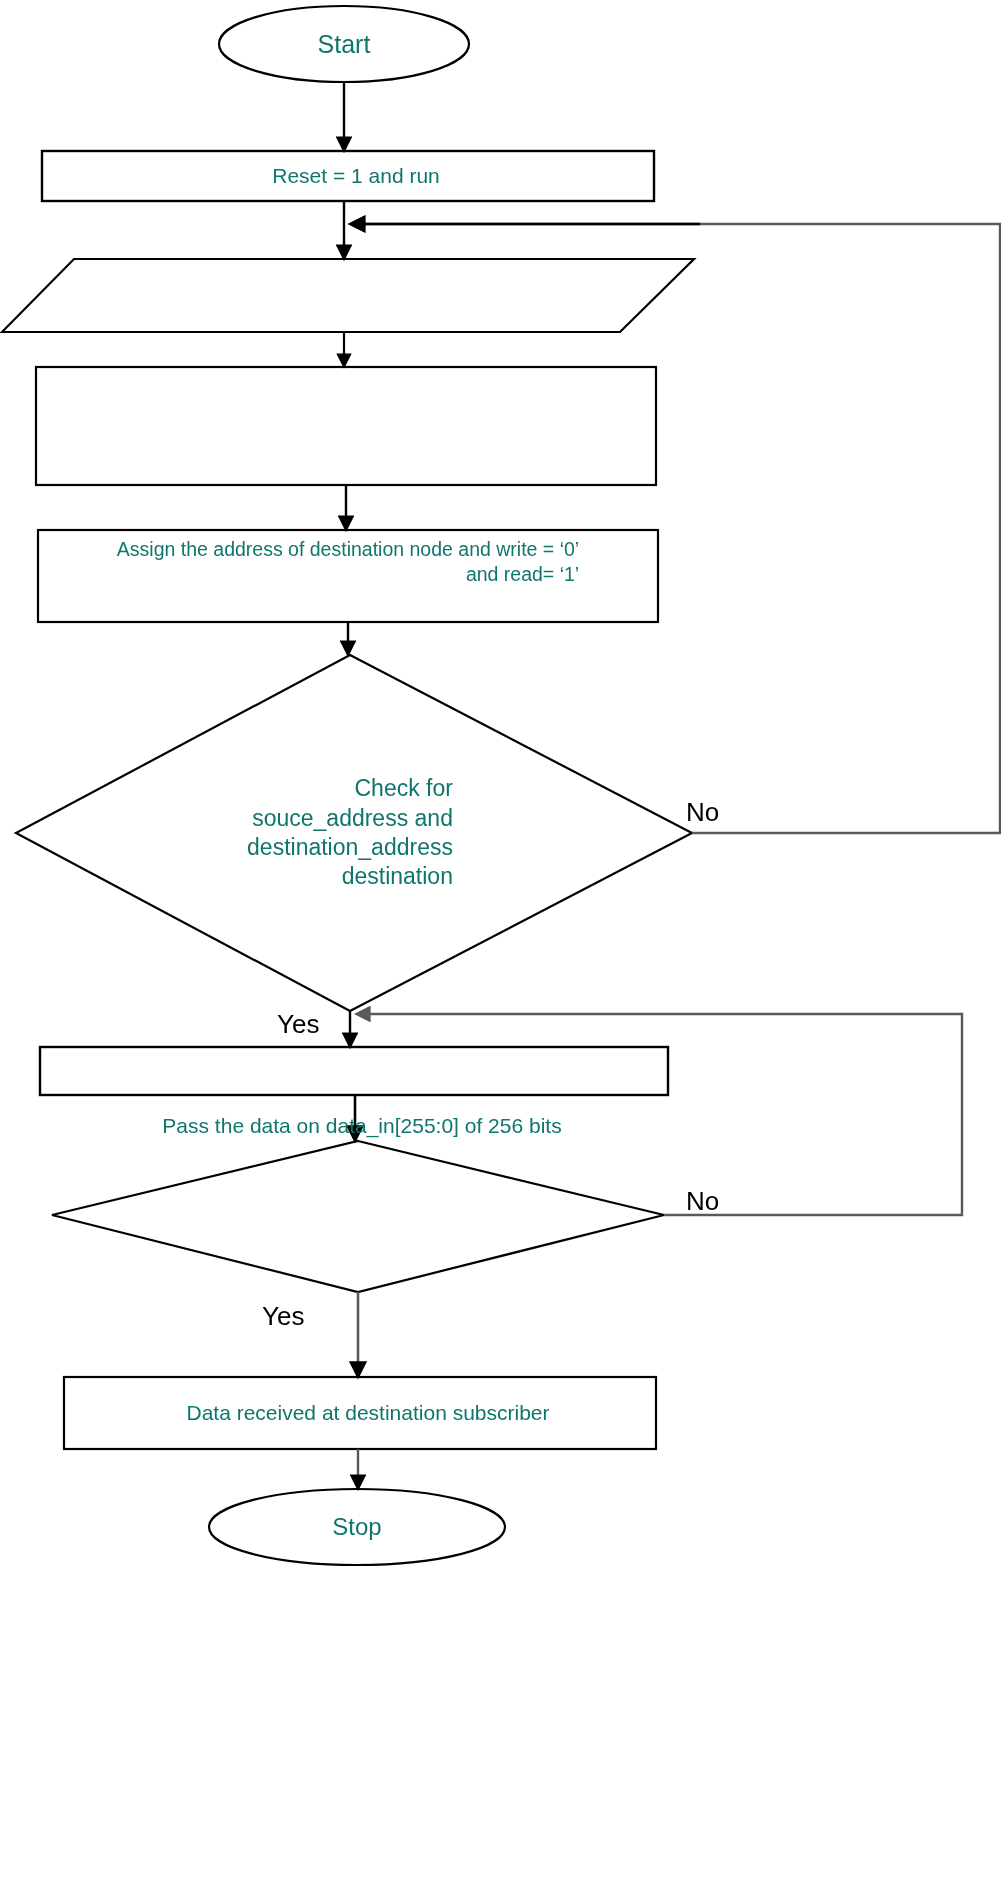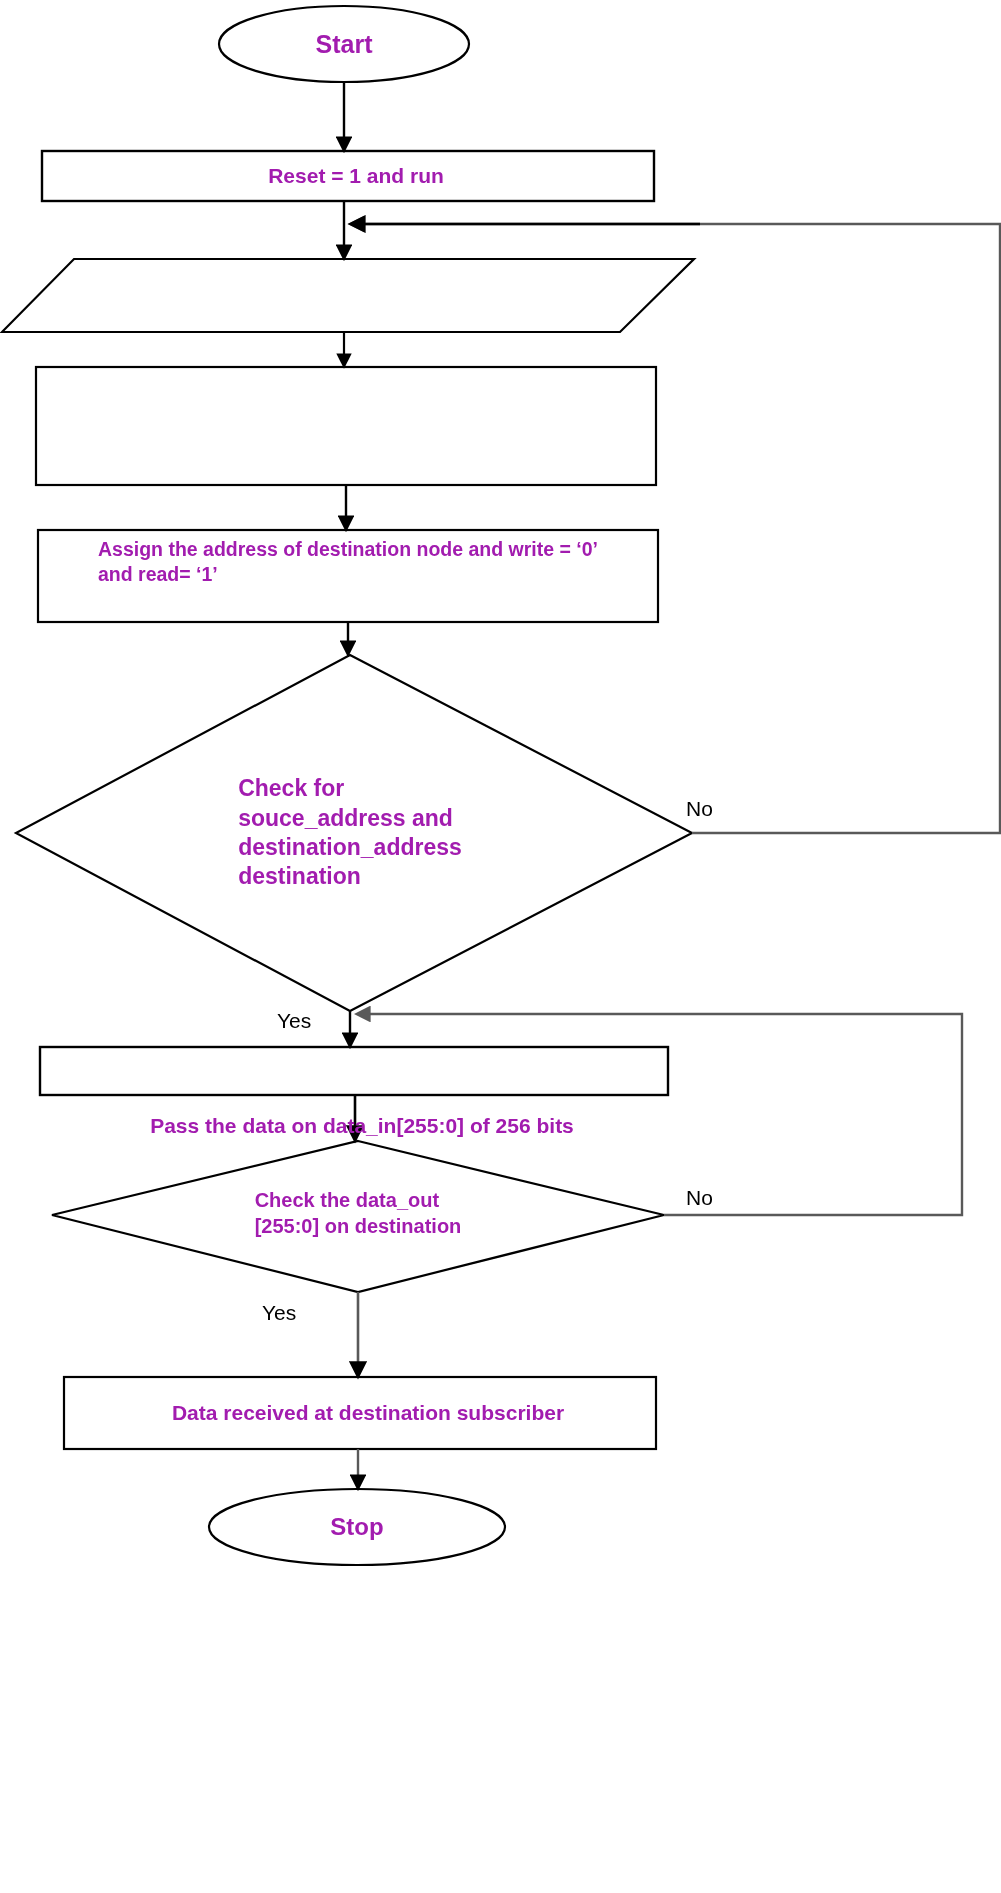--- a/index.html
+++ b/index.html
@@ -18,37 +18,36 @@
     position:absolute;
     top:0; left:0;
     width:1001px;
     height:1893px;
   }
   .node-label{
     position:absolute;
     display:flex;
     align-items:center;
     justify-content:center;
-    text-align:left;
+    text-align:right;
     line-height:1.28;
-    color:#a21caf;
+    color:#0f766e;
     white-space:pre-line;
     pointer-events:none;
-    font-weight:bold;
   }
   .lbl-start   { font-size:25px; }
   .lbl-stop    { font-size:24px; }
   .lbl-proc    { font-size:21px;padding-left:8px; }
   .lbl-proc-sm { font-size:19.5px; }
   .lbl-io      { font-size:19px; }
   .lbl-dec     { font-size:23px; }
   .lbl-dec-sm  { font-size:20px; }
   .edge-label{
     position:absolute;
-    font-size:21px;
+    font-size:26px;
     color:#000;
     pointer-events:none;
   }
 </style>
 </head>
 <body>
 
 <div id="canvas">
 
   <svg id="flow-svg" viewBox="0 0 1001 1893">
@@ -114,22 +113,20 @@
   <div class="node-label lbl-proc-sm" style="left:48px; top:530px; width:600px; height:64px;">Assign the address of destination node and write = ‘0’
 and read= ‘1’</div>
 
   <div class="node-label lbl-dec" style="left:190px; top:748px; width:320px; height:170px;">Check for
 souce_address and
 destination_address
 destination</div>
 
   <div class="node-label lbl-proc" style="left:40px; top:1107px; width:628px; height:39px;">Pass the data on data_in[255:0] of 256 bits</div>
 
-  <div class="node-label lbl-dec-sm" style="left:218px; top:1178px; width:280px; height:72px;">Check the data_out
-[255:0] on destination</div>
 
   <div class="node-label lbl-proc" style="left:64px; top:1377px; width:592px; height:72px;">Data received at destination subscriber</div>
 
   <div class="node-label lbl-stop" style="left:209px; top:1489px; width:296px; height:76px;">Stop</div>
 
   <div class="edge-label" style="left:686px; top:797px;">No</div>
 
   <div class="edge-label" style="left:277px; top:1009px;">Yes</div>
 
   <div class="edge-label" style="left:686px; top:1186px;">No</div>

